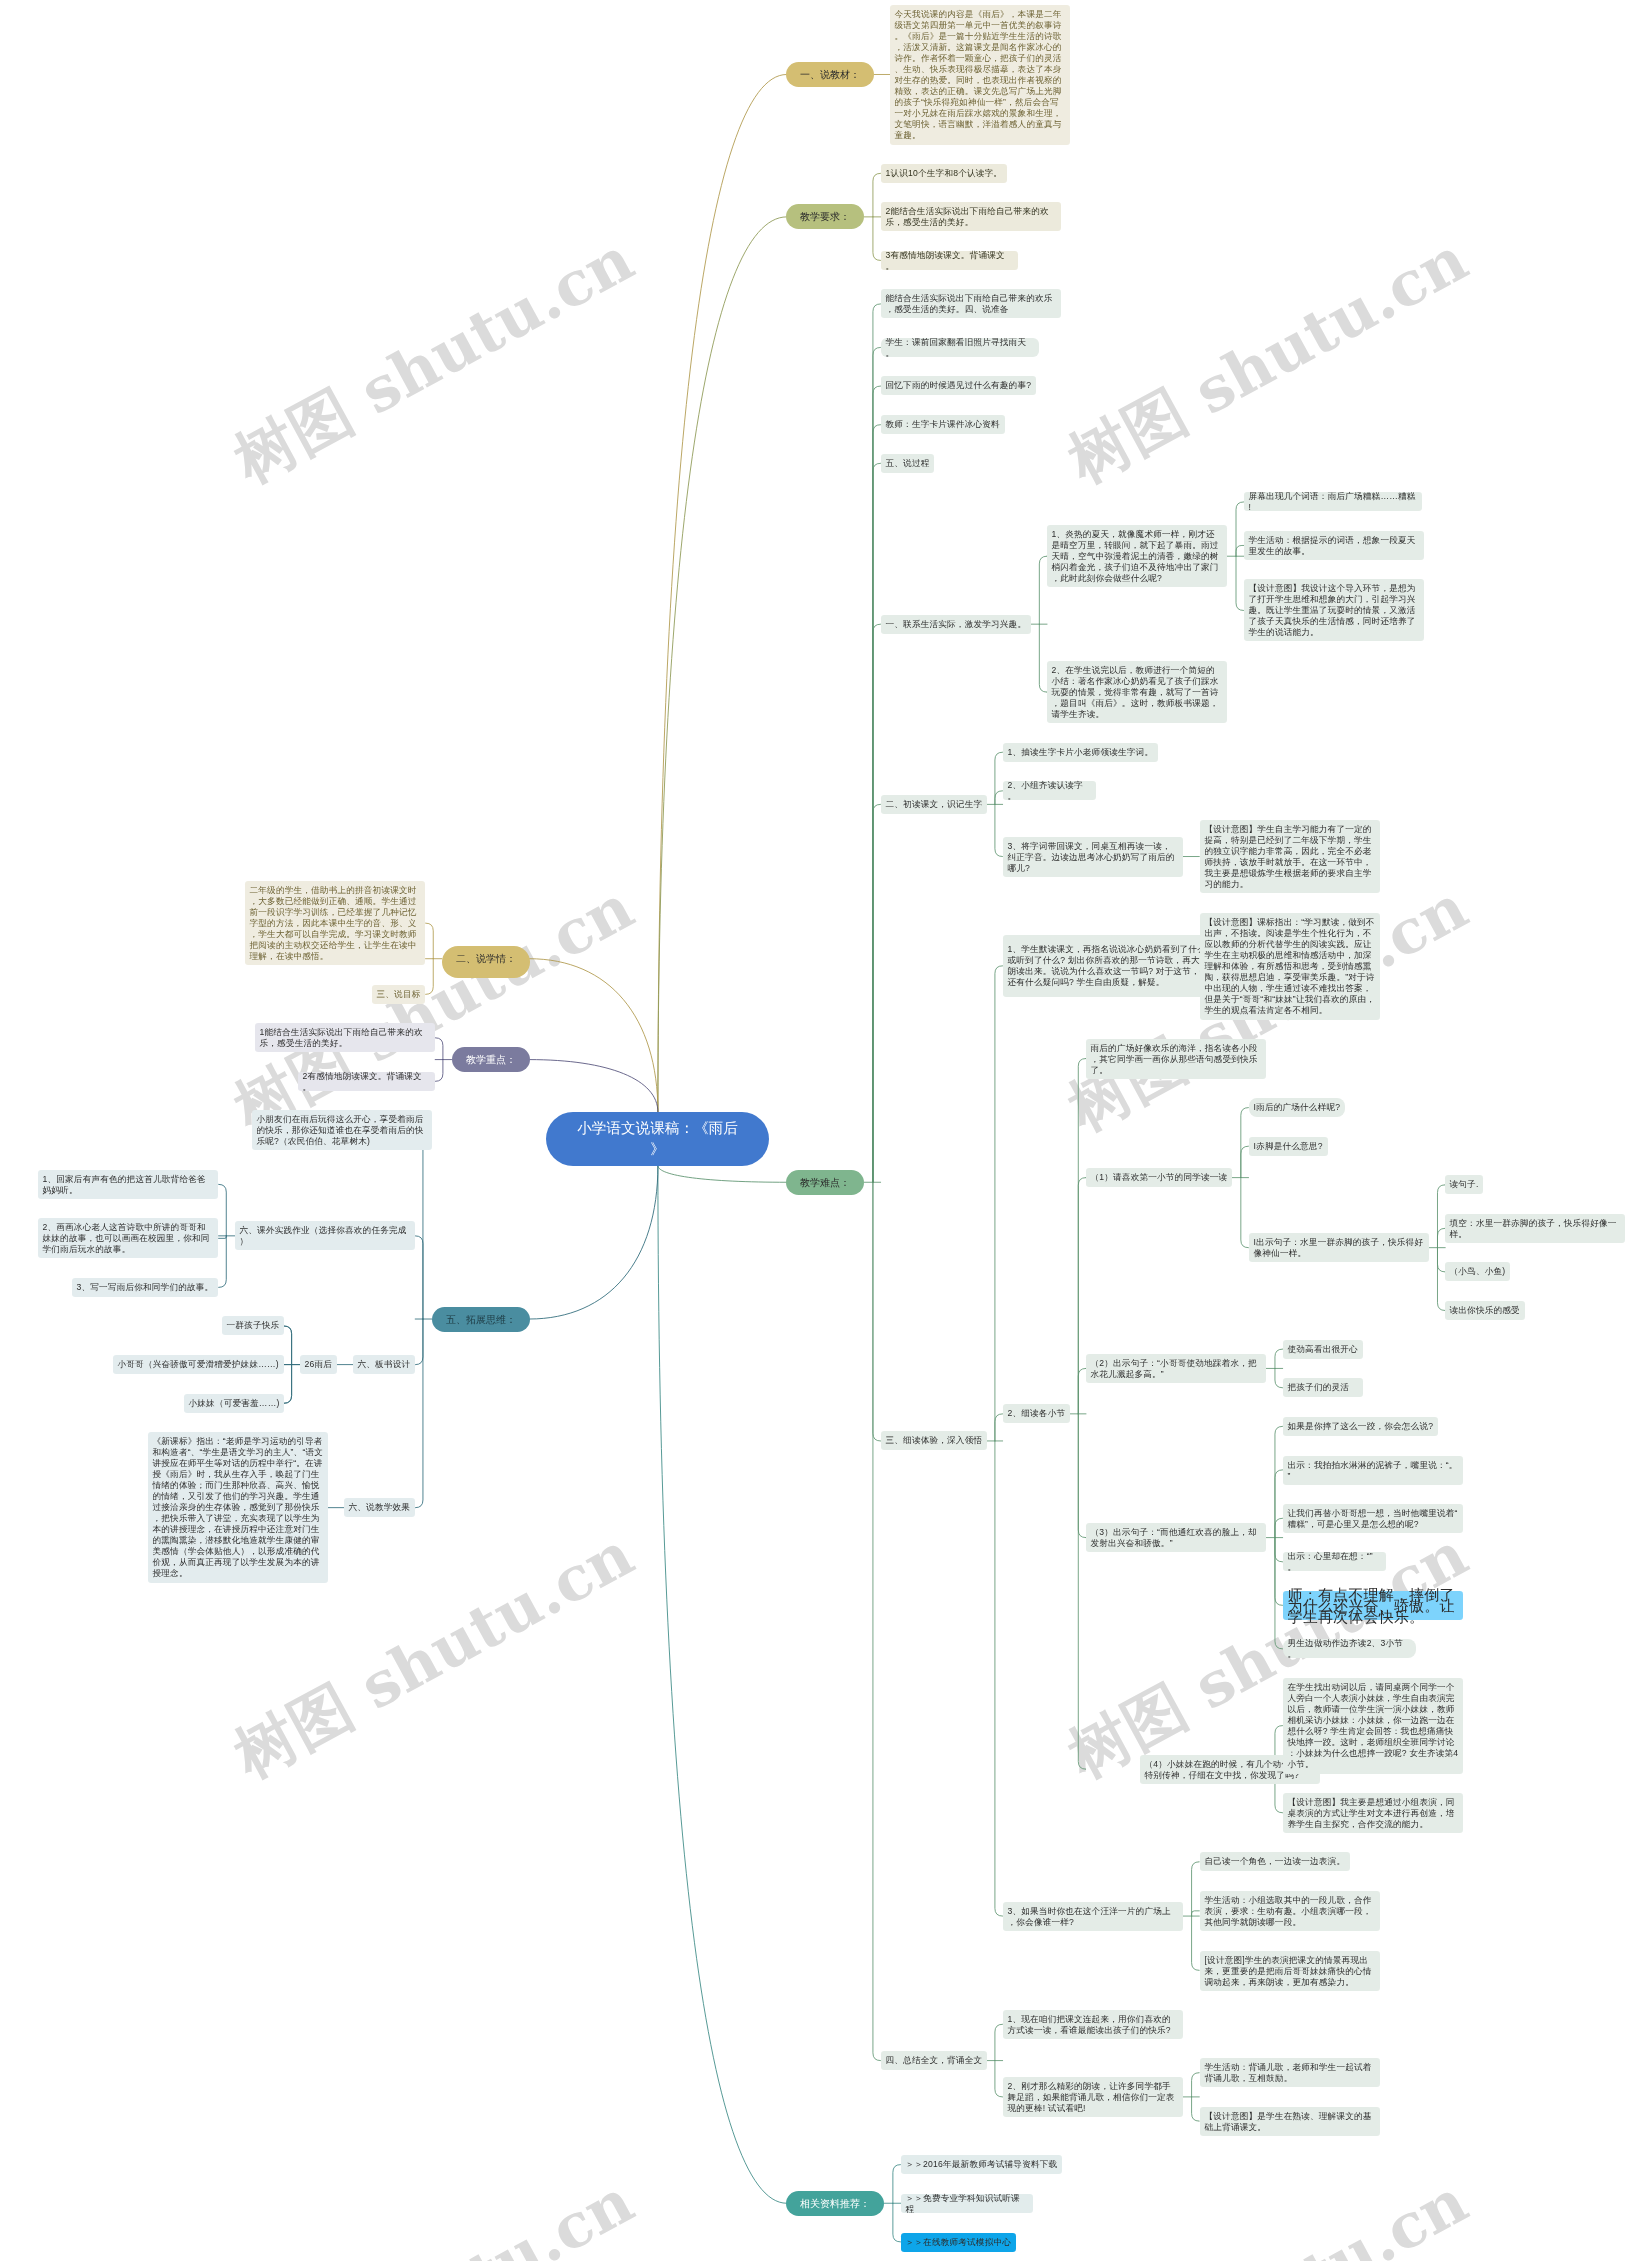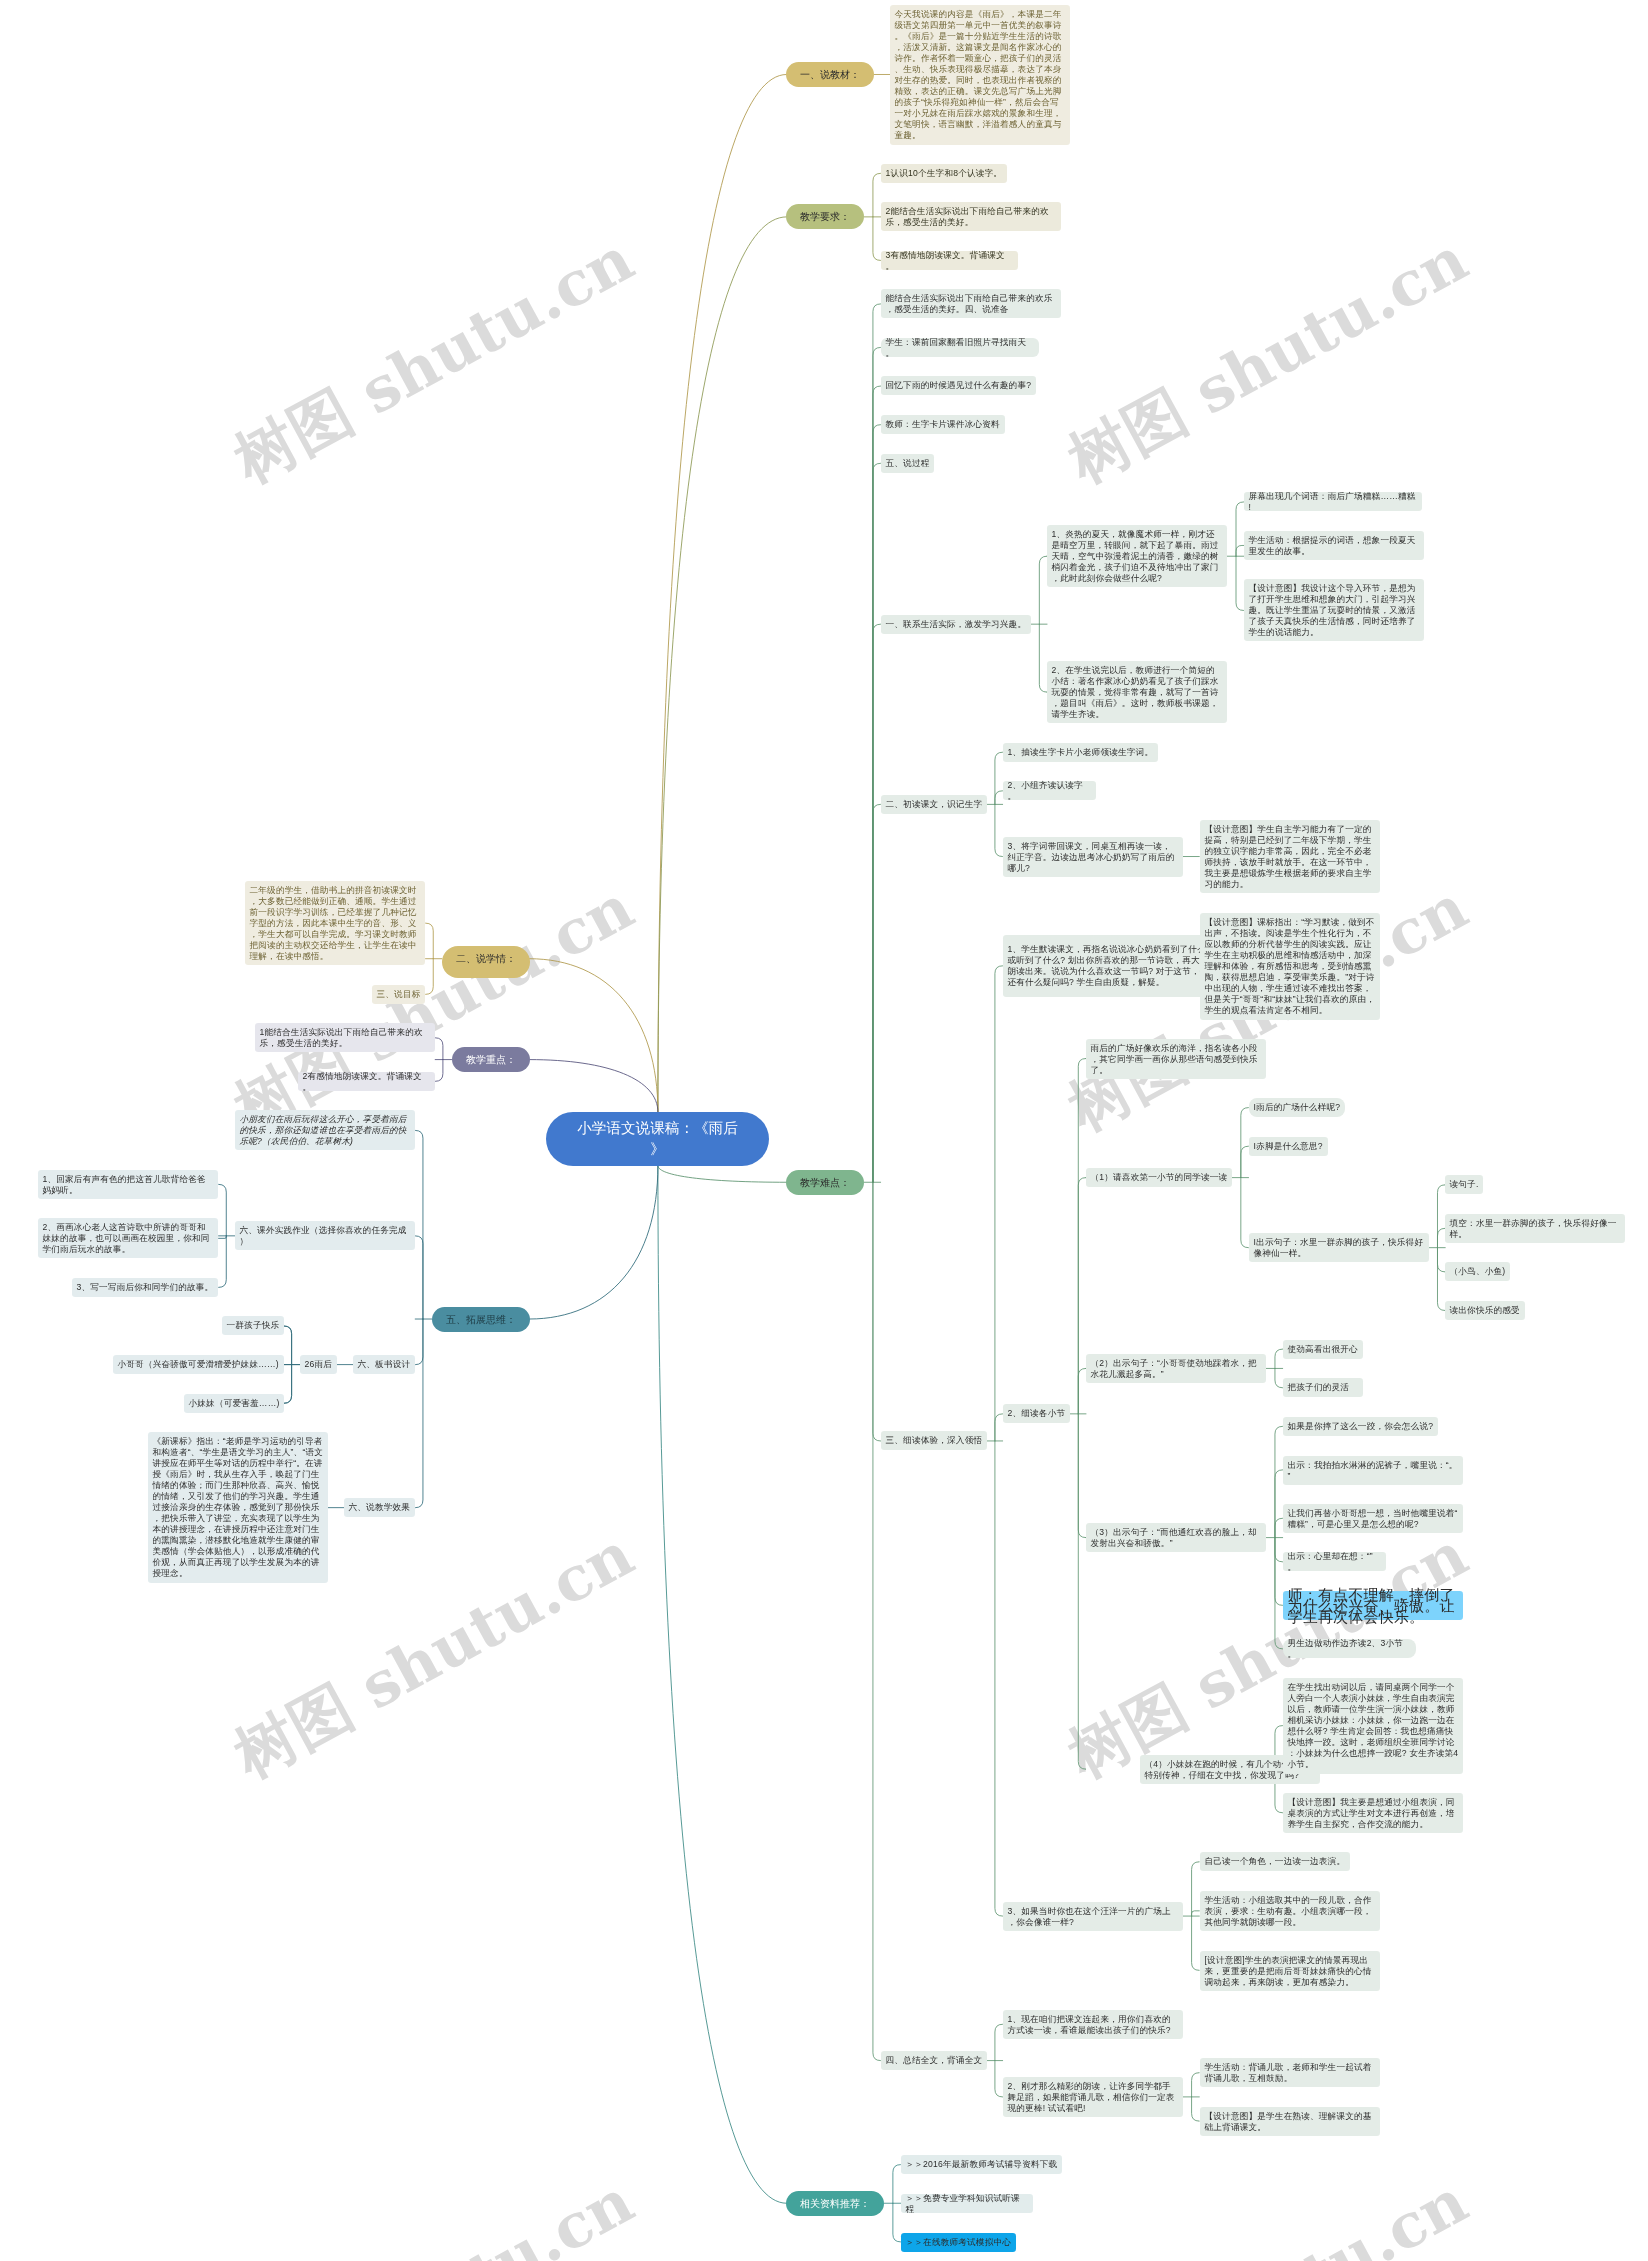--- a/index.html
+++ b/index.html
@@ -208,21 +208,21 @@
       <div class="node leaf" style="left: 901px; top: 2155px; width: 161px; height: 19.3px; background: rgb(226, 236, 236); color: rgb(44, 44, 44); padding: 3.5px 4.5px; display: flex; flex-direction: column; justify-content: center; font-size: 8.6px; line-height: 11px;">＞＞2016年最新教师考试辅导资料下载</div>
       <div class="node leaf" style="left: 901px; top: 2194px; width: 132px; height: 19.3px; background: rgb(226, 236, 236); color: rgb(44, 44, 44); padding: 3.5px 4.5px; display: flex; flex-direction: column; justify-content: center; font-size: 8.6px; line-height: 11px;">＞＞免费专业学科知识试听课程</div>
       <div class="node leaf" style="left: 901px; top: 2233px; width: 115px; height: 19.3px; background: #0ea5e9; color: rgb(44, 44, 44); padding: 3.5px 4.5px; display: flex; flex-direction: column; justify-content: center; font-size: 8.6px; line-height: 11px;">＞＞在线教师考试模拟中心</div>
       <div class="node lvl1" style="left: 442px; top: 946px; width: 88px; height: 32px; background: rgb(212, 190, 114); color: rgb(43, 43, 43);">二、说学情：</div>
       <div class="node leaf" style="left: 245px; top: 881px; width: 180px; height: 84px; background: rgb(239, 236, 224); color: rgb(109, 98, 51); padding: 3.5px 4.5px; display: flex; flex-direction: column; justify-content: center; font-size: 8.6px; line-height: 11px;">二年级的学生，借助书上的拼音初读课文时，大多数已经能做到正确、通顺。学生通过前一段识字学习训练，已经掌握了几种记忆字型的方法，因此本课中生字的音、形、义，学生大都可以自学完成。学习课文时教师把阅读的主动权交还给学生，让学生在读中理解，在读中感悟。</div>
       <div class="node leaf" style="left: 372px; top: 985px; width: 53px; height: 19.3px; background: rgb(239, 236, 224); color: rgb(109, 98, 51); padding: 3.5px 4.5px; display: flex; flex-direction: column; justify-content: center; font-size: 8.6px; line-height: 11px;">三、说目标</div>
       <div class="node lvl1" style="left: 452px; top: 1047px; width: 78px; height: 25px; background: rgb(123, 123, 158); color: rgb(255, 255, 255);">教学重点：</div>
       <div class="node leaf" style="left: 255px; top: 1023px; width: 180px; height: 29px; background: rgb(230, 230, 237); color: rgb(44, 44, 44); padding: 3.5px 4.5px; display: flex; flex-direction: column; justify-content: center; font-size: 8.6px; line-height: 11px;">1能结合生活实际说出下雨给自己带来的欢乐，感受生活的美好。</div>
       <div class="node leaf" style="left: 298px; top: 1072px; width: 137px; height: 19.3px; background: rgb(230, 230, 237); color: rgb(44, 44, 44); padding: 3.5px 4.5px; display: flex; flex-direction: column; justify-content: center; font-size: 8.6px; line-height: 11px;">2有感情地朗读课文。背诵课文。</div>
       <div class="node lvl1" style="left: 432px; top: 1307px; width: 98px; height: 25px; background: rgb(74, 141, 160); color: rgb(29, 59, 68);">五、拓展思维：</div>
-      <div class="node leaf" style="left: 235px; top: 1110px; width: 180px; height: 40px; background: rgb(227, 236, 238); color: rgb(44, 44, 44); padding: 3.5px 4.5px; display: flex; flex-direction: column; justify-content: center; font-size: 8.6px; line-height: 11px; font-style: italic;">小朋友们在雨后玩得这么开心，享受着雨后的快乐，那你还知道谁也在享受着雨后的快乐呢?（农民伯伯、花草树木)</div>
+      <div class="node leaf" style="left: 252px; top: 1110px; width: 180px; height: 40px; background: rgb(227, 236, 238); color: rgb(44, 44, 44); padding: 3.5px 4.5px; display: flex; flex-direction: column; justify-content: center; font-size: 8.6px; line-height: 11px;">小朋友们在雨后玩得这么开心，享受着雨后的快乐，那你还知道谁也在享受着雨后的快乐呢?（农民伯伯、花草树木)</div>
       <div class="node leaf" style="left: 235px; top: 1221px; width: 180px; height: 29px; background: rgb(227, 236, 238); color: rgb(44, 44, 44); padding: 3.5px 4.5px; display: flex; flex-direction: column; justify-content: center; font-size: 8.6px; line-height: 11px;">六、课外实践作业（选择你喜欢的任务完成）</div>
       <div class="node leaf" style="left: 38px; top: 1170px; width: 180px; height: 29px; background: rgb(227, 236, 238); color: rgb(44, 44, 44); padding: 3.5px 4.5px; display: flex; flex-direction: column; justify-content: center; font-size: 8.6px; line-height: 11px;">1、回家后有声有色的把这首儿歌背给爸爸妈妈听。</div>
       <div class="node leaf" style="left: 38px; top: 1218px; width: 180px; height: 40px; background: rgb(227, 236, 238); color: rgb(44, 44, 44); padding: 3.5px 4.5px; display: flex; flex-direction: column; justify-content: center; font-size: 8.6px; line-height: 11px;">2、画画冰心老人这首诗歌中所讲的哥哥和妹妹的故事，也可以画画在校园里，你和同学们雨后玩水的故事。</div>
       <div class="node leaf" style="left: 72px; top: 1278px; width: 146px; height: 19.3px; background: rgb(227, 236, 238); color: rgb(44, 44, 44); padding: 3.5px 4.5px; display: flex; flex-direction: column; justify-content: center; font-size: 8.6px; line-height: 11px;">3、写一写雨后你和同学们的故事。</div>
       <div class="node leaf" style="left: 353px; top: 1355px; width: 62px; height: 19.3px; background: rgb(227, 236, 238); color: rgb(44, 44, 44); padding: 3.5px 4.5px; display: flex; flex-direction: column; justify-content: center; font-size: 8.6px; line-height: 11px;">六、板书设计</div>
       <div class="node leaf" style="left: 300px; top: 1355px; width: 37px; height: 19.3px; background: rgb(227, 236, 238); color: rgb(44, 44, 44); padding: 3.5px 4.5px; display: flex; flex-direction: column; justify-content: center; font-size: 8.6px; line-height: 11px;">26雨后</div>
       <div class="node leaf" style="left: 222px; top: 1316px; width: 62px; height: 19.3px; background: rgb(227, 236, 238); color: rgb(44, 44, 44); padding: 3.5px 4.5px; display: flex; flex-direction: column; justify-content: center; font-size: 8.6px; line-height: 11px;">一群孩子快乐</div>
       <div class="node leaf" style="left: 113px; top: 1355px; width: 171px; height: 19.3px; background: rgb(227, 236, 238); color: rgb(44, 44, 44); padding: 3.5px 4.5px; display: flex; flex-direction: column; justify-content: center; font-size: 8.6px; line-height: 11px;">小哥哥（兴奋骄傲可爱滑稽爱护妹妹……)</div>
       <div class="node leaf" style="left: 184px; top: 1394px; width: 100px; height: 19.3px; background: rgb(227, 236, 238); color: rgb(44, 44, 44); padding: 3.5px 4.5px; display: flex; flex-direction: column; justify-content: center; font-size: 8.6px; line-height: 11px;">小妹妹（可爱害羞……)</div>
       <div class="node leaf" style="left: 344px; top: 1498px; width: 71px; height: 19.3px; background: rgb(227, 236, 238); color: rgb(44, 44, 44); padding: 3.5px 4.5px; display: flex; flex-direction: column; justify-content: center; font-size: 8.6px; line-height: 11px;">六、说教学效果</div>

